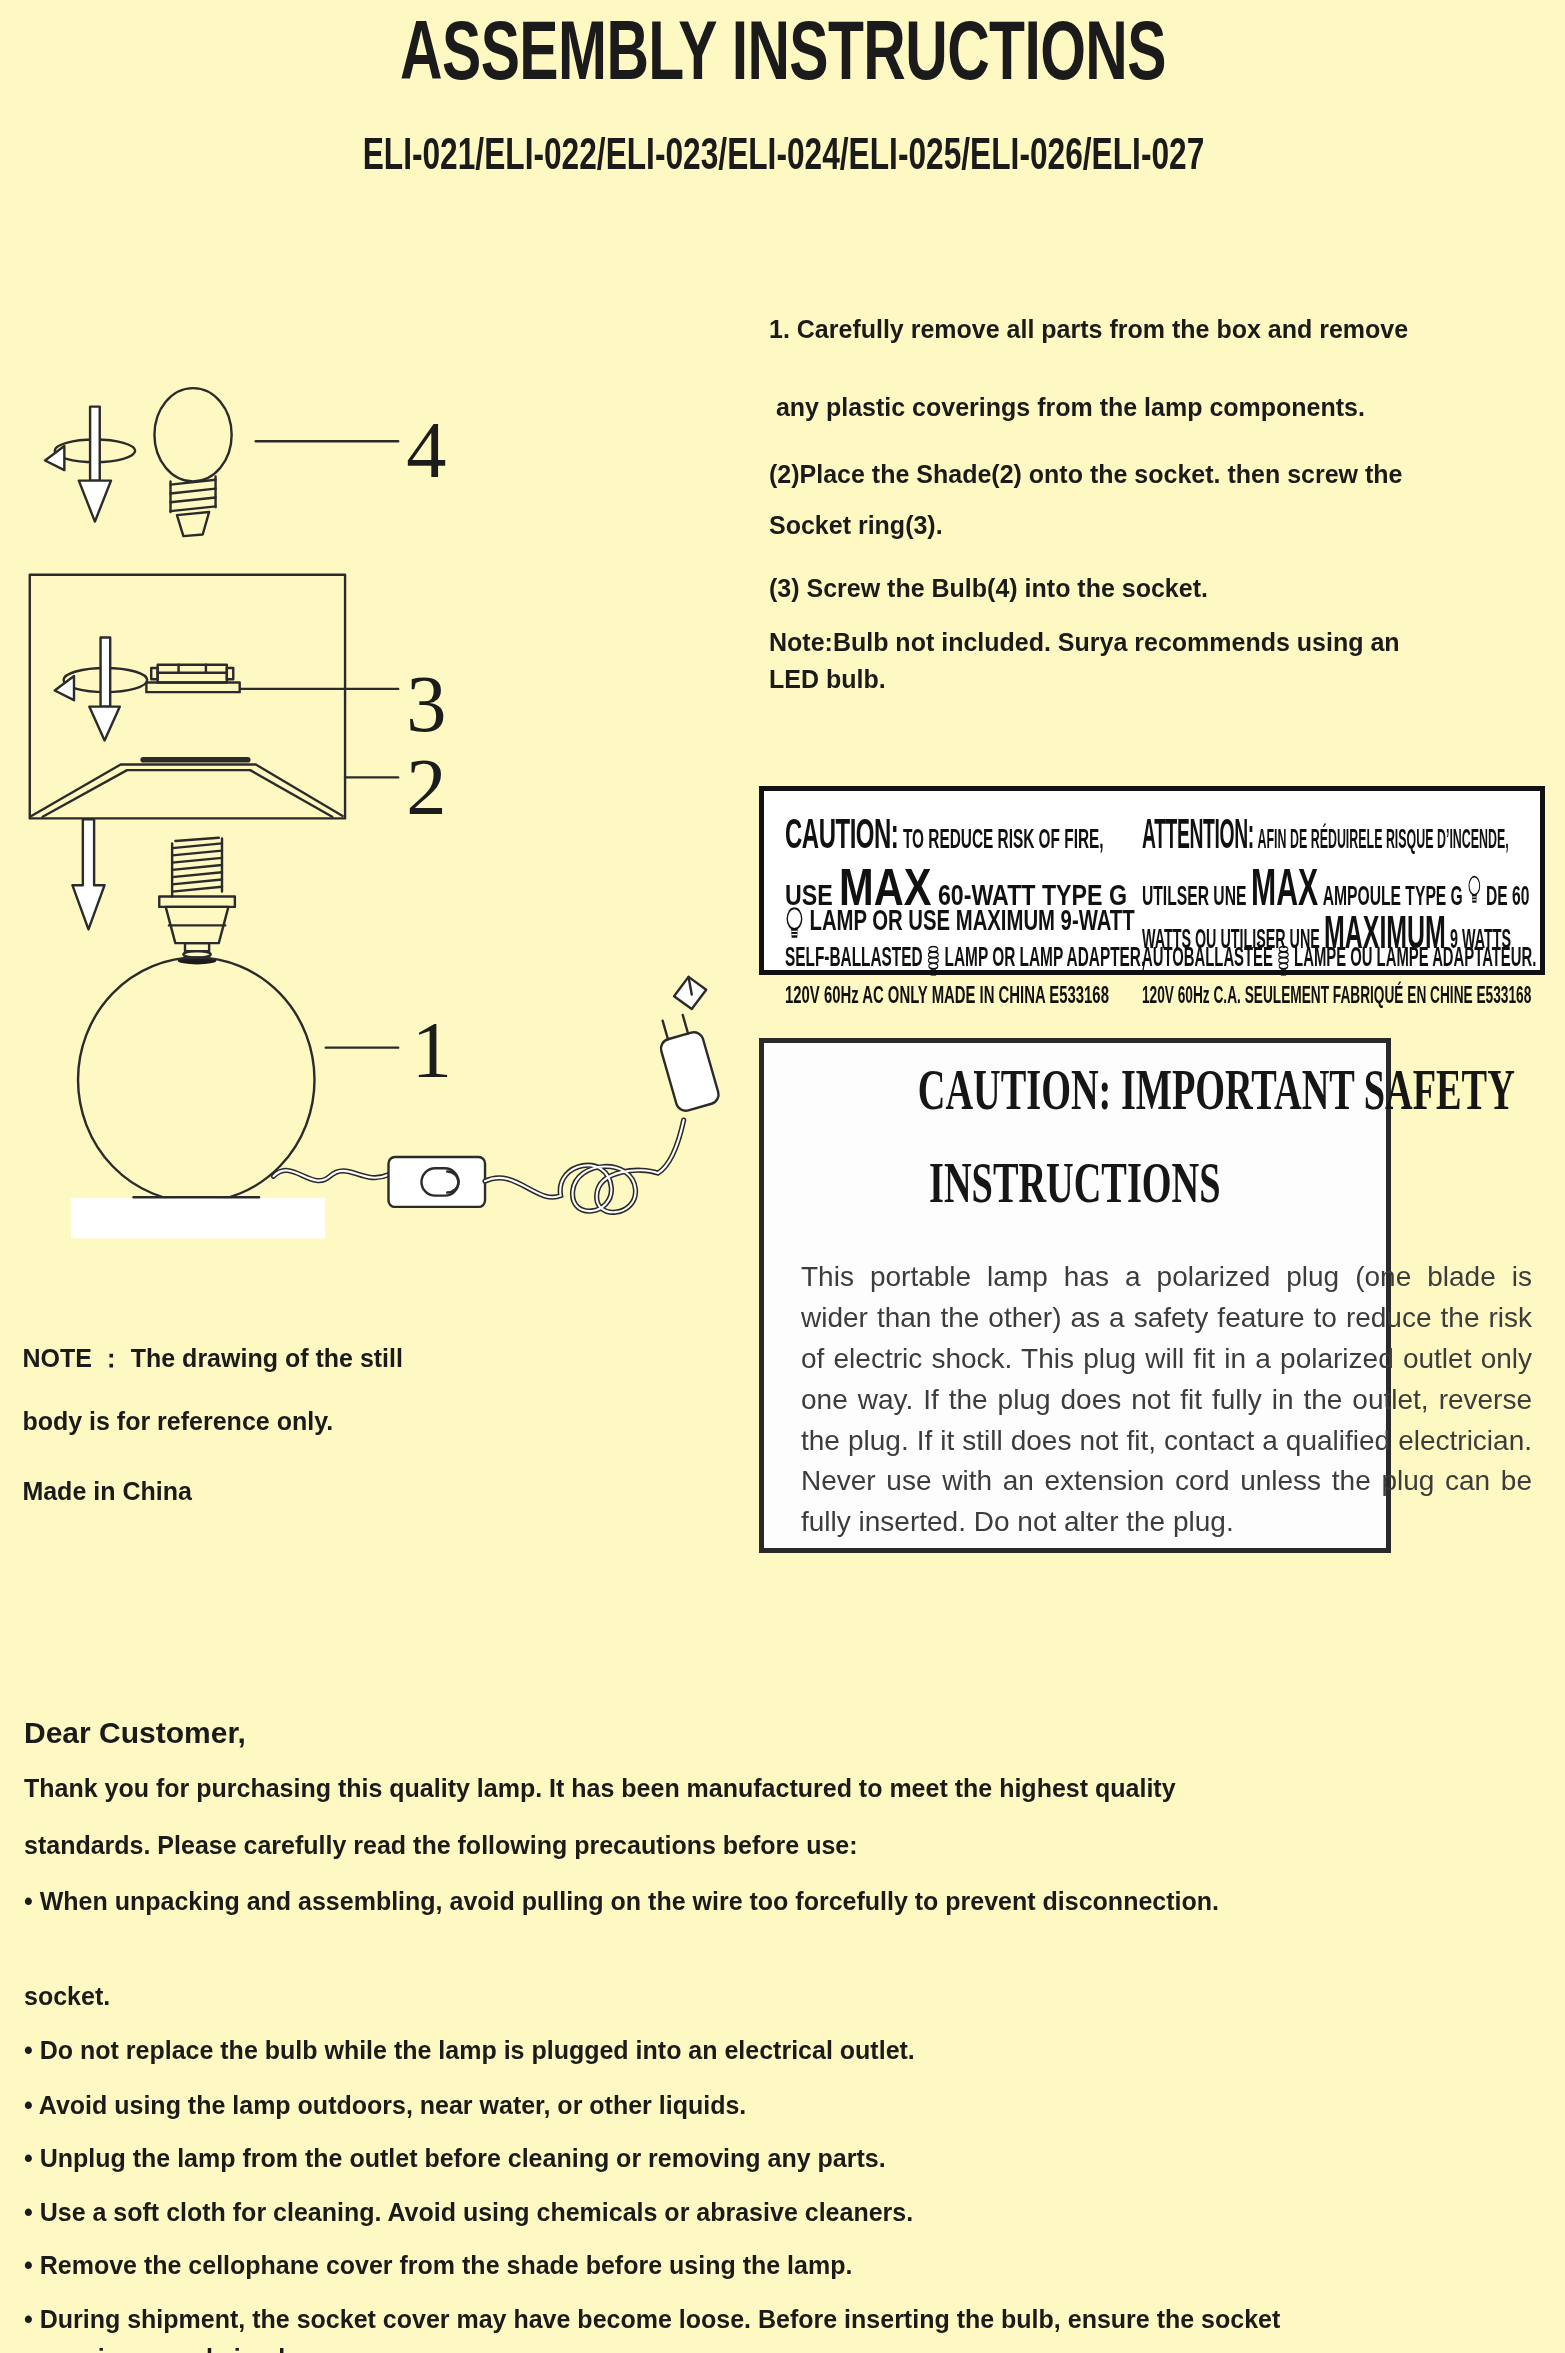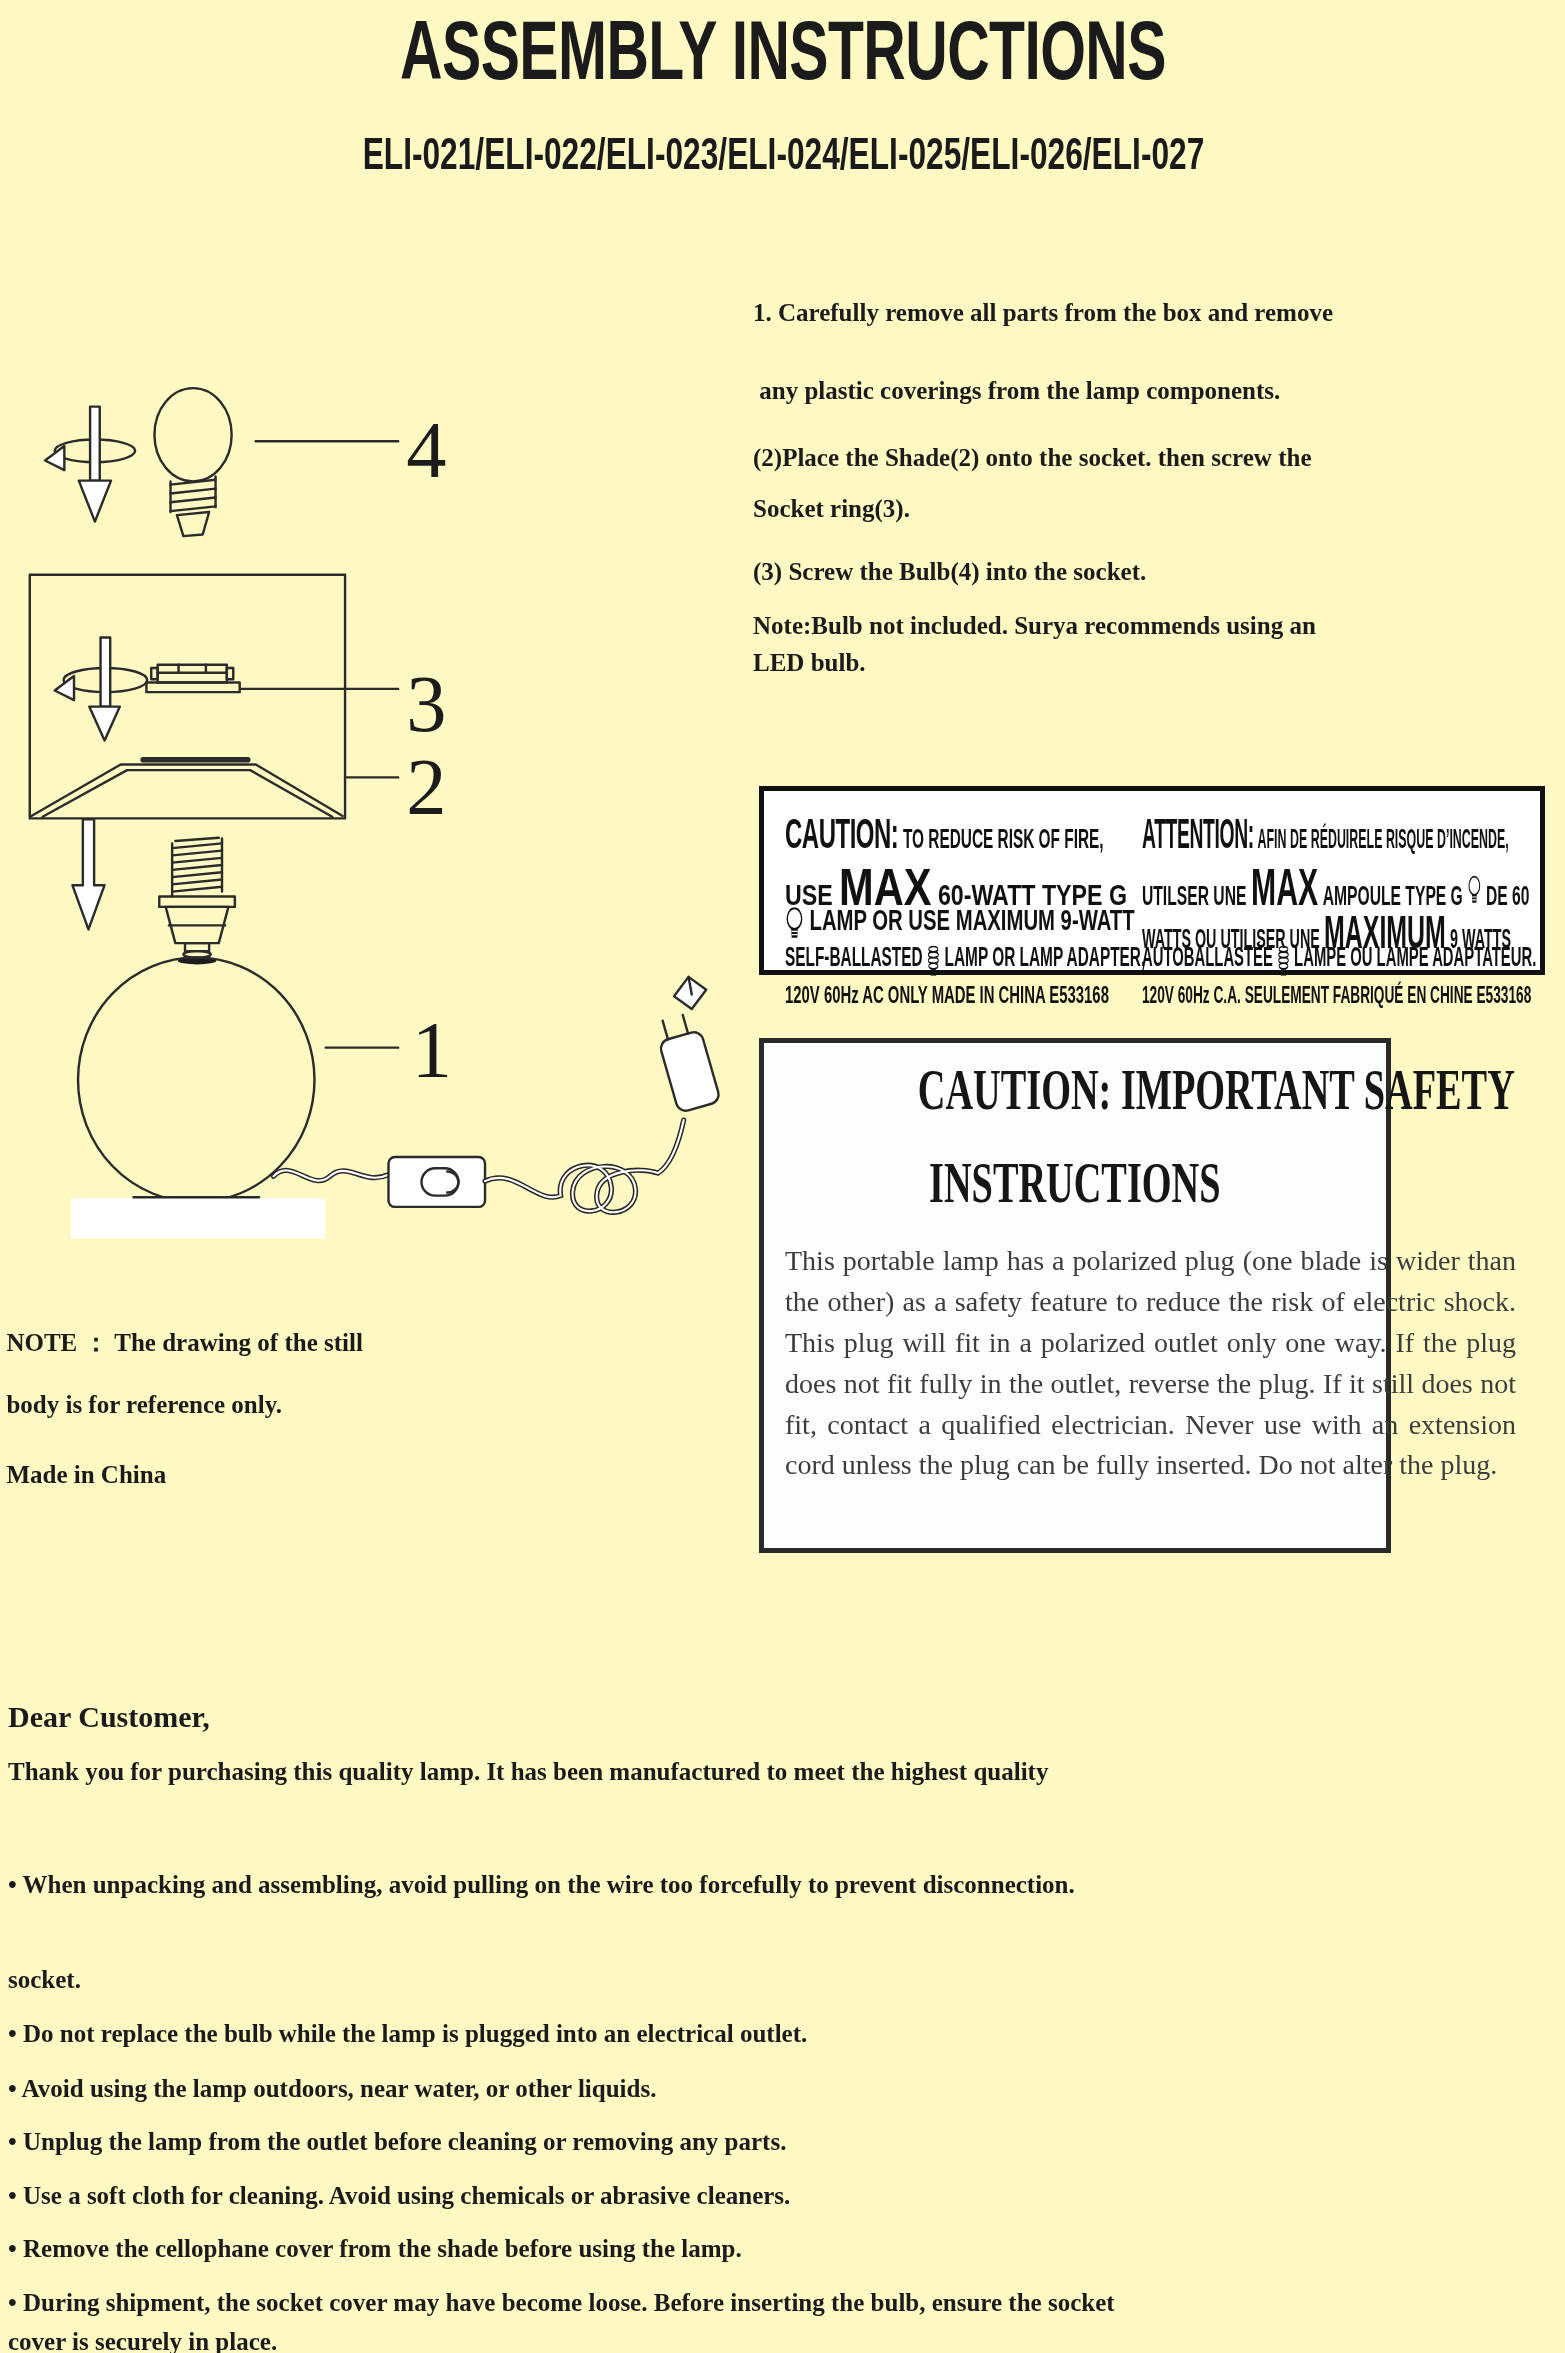--- a/index.html
+++ b/index.html
@@ -1,16 +1,16 @@
 <!DOCTYPE html>
 <html style="font-size:13px"><head>
 <meta charset="utf-8">
 <style>
   html,body{margin:0;padding:0;background:#e8e8e8;}
-  p{margin:0;font-family:Liberation Serif, serif;}
+  p{margin:16px;}
   .page{
     position:relative;width:1566px;height:2354px;background:#fef9c3;
     font-family:"Liberation Sans",sans-serif;color:#1b1b1b;overflow:hidden;
   }
   
   .title{position:absolute;top:6.4px;left:0;width:100%;text-align:center;font-size:84px;font-weight:700;line-height:1.05;}
   .title .sx{display:inline-block;transform:scaleX(.70);white-space:nowrap;letter-spacing:-0.8px;}
   .models{position:absolute;top:129px;left:0;width:100%;text-align:center;font-size:44px;font-weight:700;}
   .models .sx{display:inline-block;transform:scaleX(.72);white-space:nowrap;}
   
@@ -248,20 +248,21 @@
       <span class="sx2">CAUTION: IMPORTANT SAFETY</span>
     </div>
     <div class="sh" style="top:106px">
       <span class="sx2">INSTRUCTIONS</span>
     </div>
     <p class="sbody">This portable lamp has a polarized plug (one blade is wider than the other) as a safety feature to reduce the risk of electric shock. This plug will fit in a polarized outlet only one way. If the plug does not fit fully in the outlet, reverse the plug. If it still does not fit, contact a qualified electrician. Never use with an extension cord unless the plug can be fully inserted. Do not alter the plug.</p>
   </div>
 
   <p class="greeting">Dear Customer,</p>
   <p class="bline" style="top:1758px">Thank you for purchasing this quality lamp. It has been manufactured to meet the highest quality</p>
+  <p class="bline" style="top:1815px">standards. Please carefully read the following precautions before use:</p>
   <p class="bline" style="top:1871px">• When unpacking and assembling, avoid pulling on the wire too forcefully to prevent disconnection.</p>
   <p class="bline" style="top:1966px">socket.</p>
   <p class="bline" style="top:2020px">• Do not replace the bulb while the lamp is plugged into an electrical outlet.</p>
   <p class="bline" style="top:2075px">• Avoid using the lamp outdoors, near water, or other liquids.</p>
   <p class="bline" style="top:2128px">• Unplug the lamp from the outlet before cleaning or removing any parts.</p>
   <p class="bline" style="top:2182px">• Use a soft cloth for cleaning. Avoid using chemicals or abrasive cleaners.</p>
   <p class="bline" style="top:2235px">• Remove the cellophane cover from the shade before using the lamp.</p>
   <p class="bline" style="top:2289px">• During shipment, the socket cover may have become loose. Before inserting the bulb, ensure the socket</p>
   <p class="bline" style="top:2328px">cover is securely in place.</p>
 

